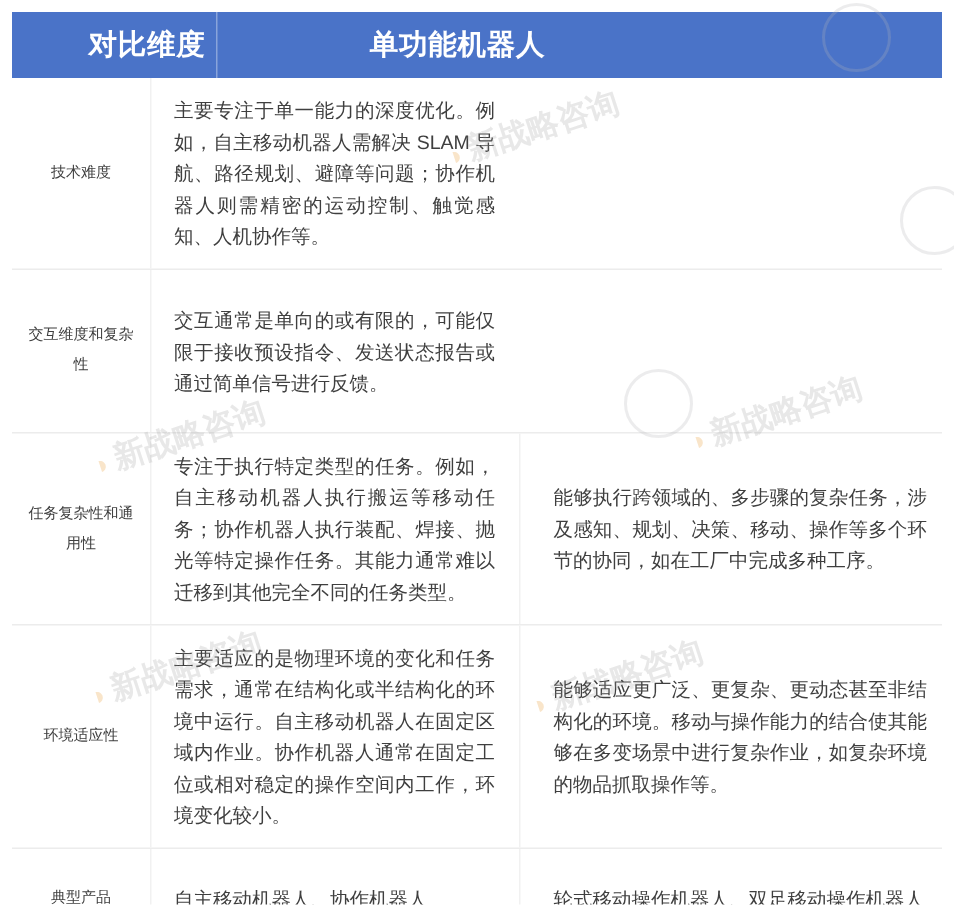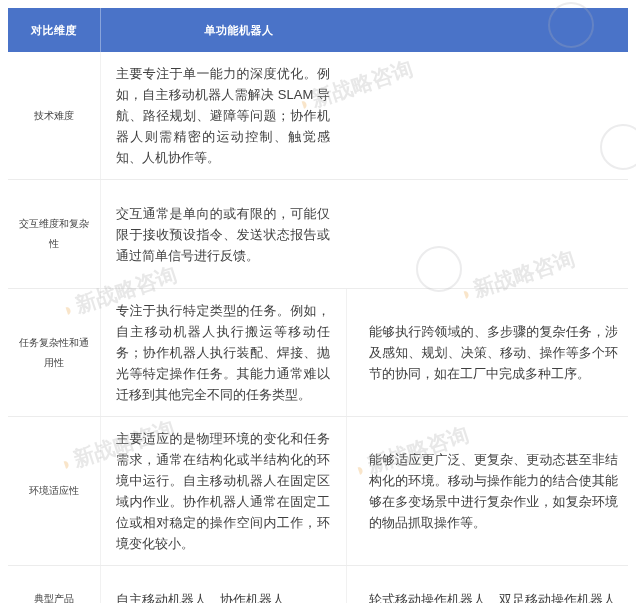--- a/index.html
+++ b/index.html
@@ -16,21 +16,21 @@
   }
   
   .thead{
     display:flex;align-items:stretch;
     background:#4a73c8;
     height:44px;
     color:#ffffff;
   }
   .thead .cell{
     display:flex;align-items:center;justify-content:center;
-    font-size:11px;font-weight:bold;letter-spacing:0.5px;
+    font-size:19px;font-weight:bold;letter-spacing:0.5px;padding-left:44px;
   }
   .c1{width:92px;flex:none;}
   .c2{width:277px;flex:none;box-sizing:border-box;}
   .c3{flex:1;box-sizing:border-box;}
   .thead .c2{border-left:1px solid rgba(255,255,255,0.35);}
   
   .trow{
     display:flex;align-items:center;
     border-bottom:1px solid #ececec;
     position:relative;

